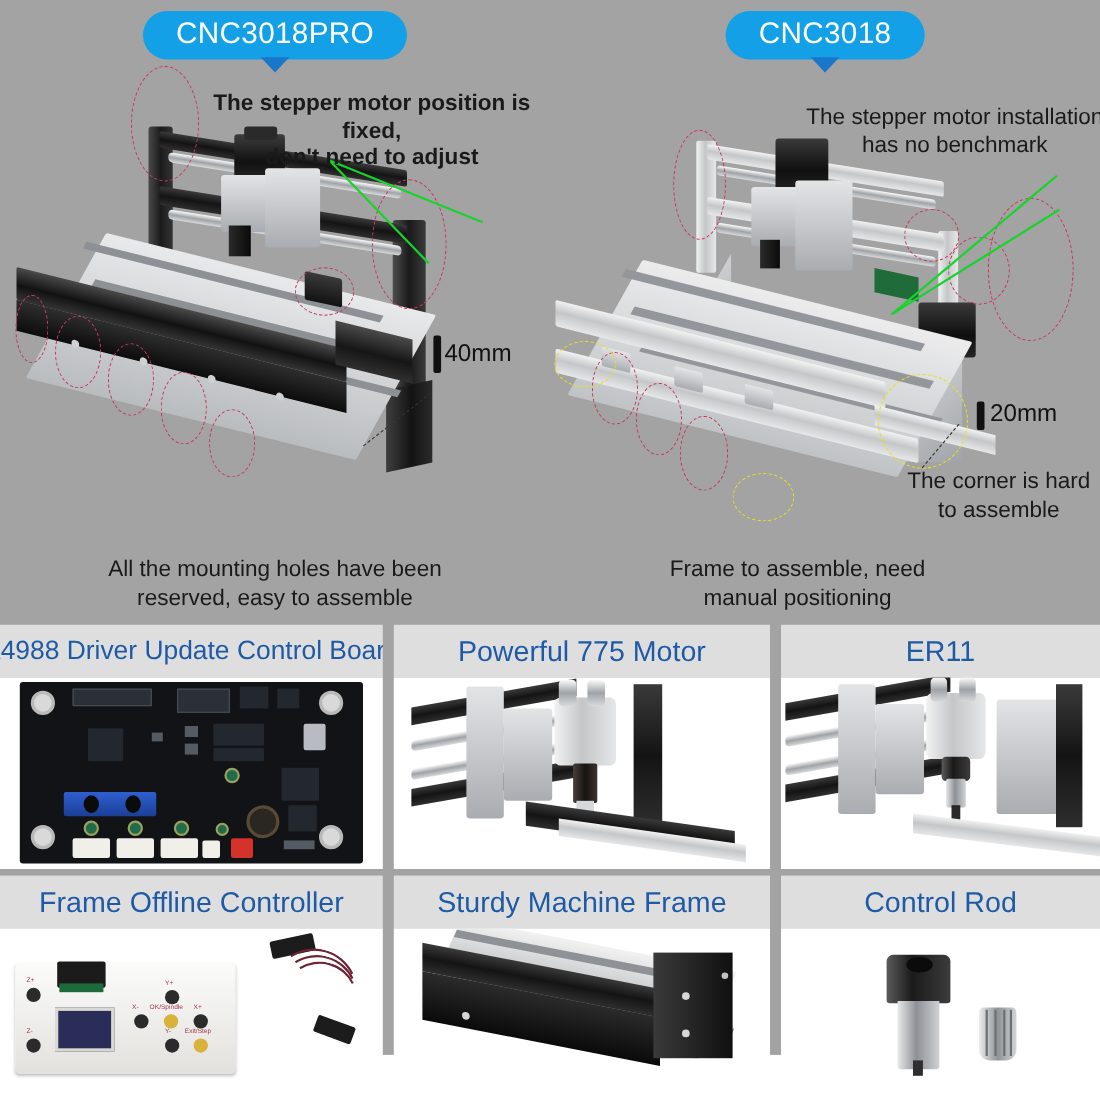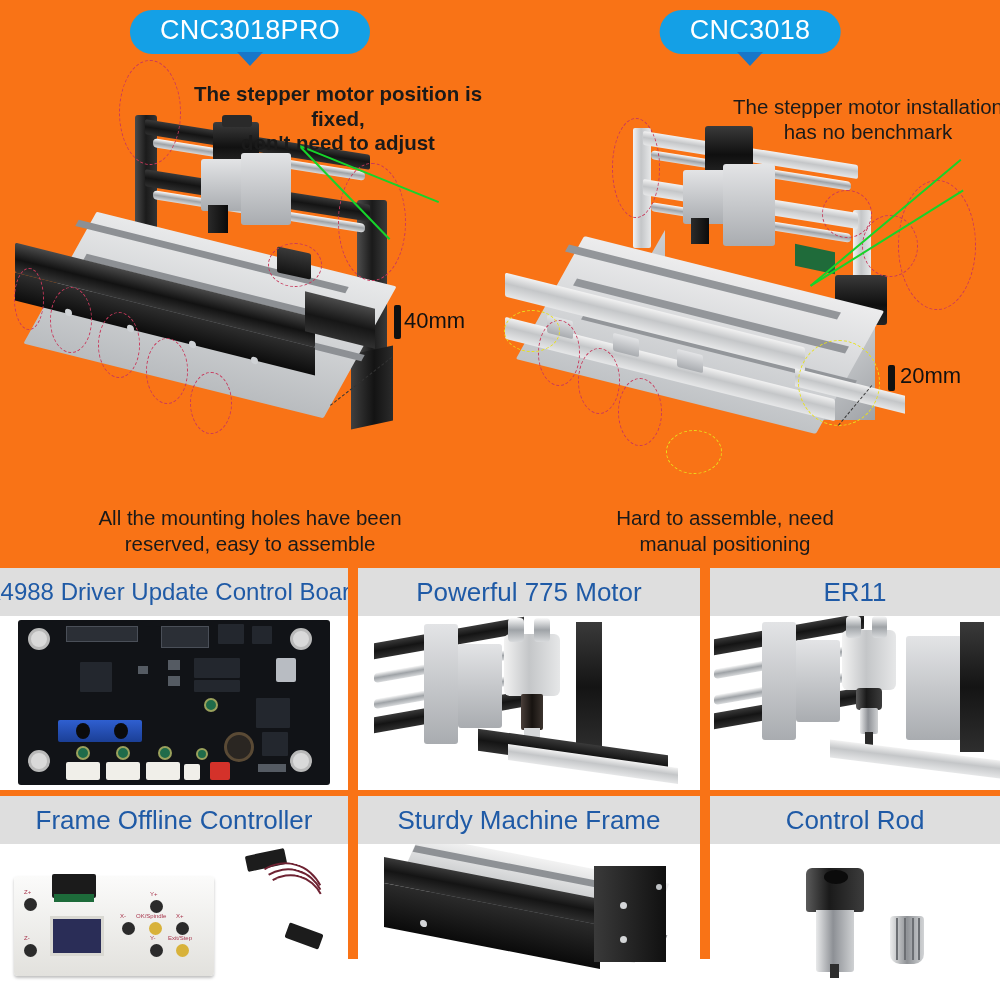--- a/index.html
+++ b/index.html
@@ -2,21 +2,21 @@
 <html><head>
 <meta charset="utf-8">
 <style>
   * { box-sizing: border-box; margin: 0; padding: 0; }
   html, body {
     width: 1000px; height: 1000px;
     background: #ffffff;
     font-family: "Liberation Sans", sans-serif;
     overflow: hidden;
   }
-  #page { position: relative; width: 1000px; height: 959px; background: #f97316; }
+  #page { position: relative; width: 1000px; height: 959px; background: #a3a3a3; }
 
   
   .compare { position: relative; width: 1000px; height: 560px; }
   .panel { position: absolute; top: 0; width: 500px; height: 560px; }
   .panel.left  { left: 0; }
   .panel.right { left: 500px; }
 
   .badge {
     position: absolute; top: 10px; left: 50%; transform: translateX(-50%);
     background: #14a0e6; color: #ffffff;
@@ -243,22 +243,24 @@
 
       <div class="green-line" style="left:310px; top:285px; width:180px; transform:rotate(-32deg);"></div>
       <div class="green-line" style="left:310px; top:285px; width:196px; transform:rotate(-40deg);"></div>
 
       <div class="note" style="left:232px; top:95px; width:272px;">The stepper motor installation
 has no benchmark</div>
 
       <div class="dim-bar" style="left:388px; top:365px; height:26px;"></div>
       <div class="dim-label" style="left:400px; top:363px;">20mm</div>
       <div class="leader dashed" style="left:338px; top:425px; width:52px; transform:rotate(-50deg);"></div>
-
-      <div class="caption" style="left:60px; top:505px; width:330px;">Hard to assemble, need
+      <div class="caption" style="left:318px; top:425px; width:180px;">The corner is hard
+to assemble</div>
+
+      <div class="caption" style="left:60px; top:505px; width:330px;">Frame to assemble, need
 manual positioning</div>
     </div>
   </div>
 
   <div class="grid">
 
     <div class="cell" style="left:0; top:0; width:348px; height:230px;">
       <div class="tile-label tight" style="left:0; top:8px; width:348px;">A4988 Driver Update Control Board</div>
       <div class="photo" style="left:0; top:56px; width:348px; height:174px;">
         <div class="pcb" style="left:18px; top:4px; width:312px; height:165px;">

